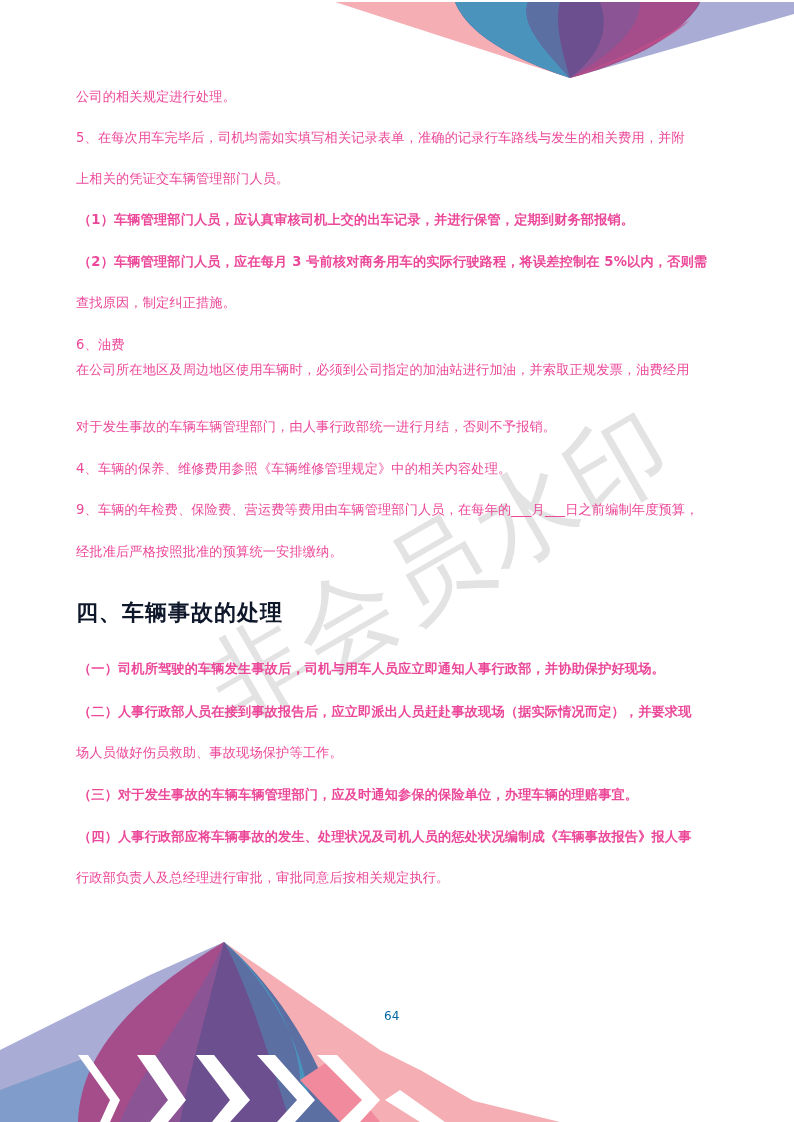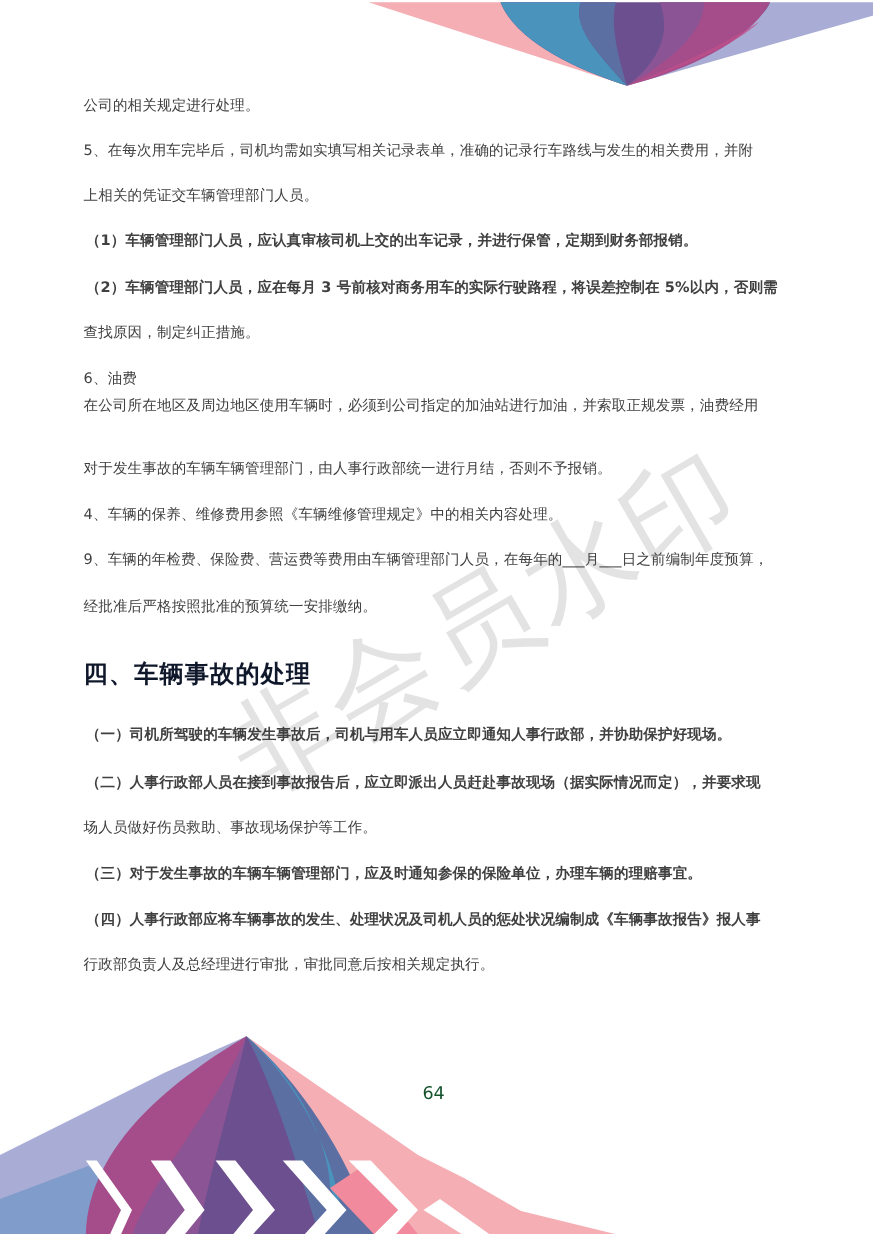--- a/index.html
+++ b/index.html
@@ -1,23 +1,23 @@
 <!DOCTYPE html>
 <html><head>
   <meta charset="utf-8">
   <style>
     html, body { margin: 0; padding: 0; background: #ffffff; }
     body { width: 794px; height: 1122px; position: relative; overflow: hidden;
            font-family: "DejaVu Sans", "Liberation Sans", sans-serif; color: #222; }
     .deco { position: absolute; left: 0; top: 0; width: 794px; height: 1122px; pointer-events: none; }
     .content { position: absolute; left: 76px; top: 0; width: 644px; }
-    .p { position: absolute; left: 0; font-size: 13.2px; line-height: 16px; white-space: nowrap; color: #404040; letter-spacing: 0.15px; }
+    .p { position: absolute; left: 0; font-size: 13.2px; line-height: 16px; white-space: nowrap; color: #ec4899; letter-spacing: 0.15px; }
     .indent { left: 2px; font-weight: bold; }
     .h2 { position: absolute; left: 0; font-size: 22px; font-weight: bold; color: #0f172a; letter-spacing: 1px; }
-    .page-num { position: absolute; left: 384px; top: 984px; font-size: 16px; color: #14532d; }
+    .page-num { position: absolute; left: 384px; top: 1009px; font-size: 12px; color: #0369a1; }
     .watermark { position: absolute; left: 170px; top: 455px; font-size: 100px; color: rgba(170,170,170,0.33);
                  transform: rotate(-30deg); transform-origin: left top; white-space: nowrap; letter-spacing: 4px;
                  font-weight: normal; top: 640px; left: 180px; }
   </style>
 </head>
 <body>
 
 <svg class="deco" viewBox="0 0 794 1122" xmlns="http://www.w3.org/2000/svg">
 
   <g>

